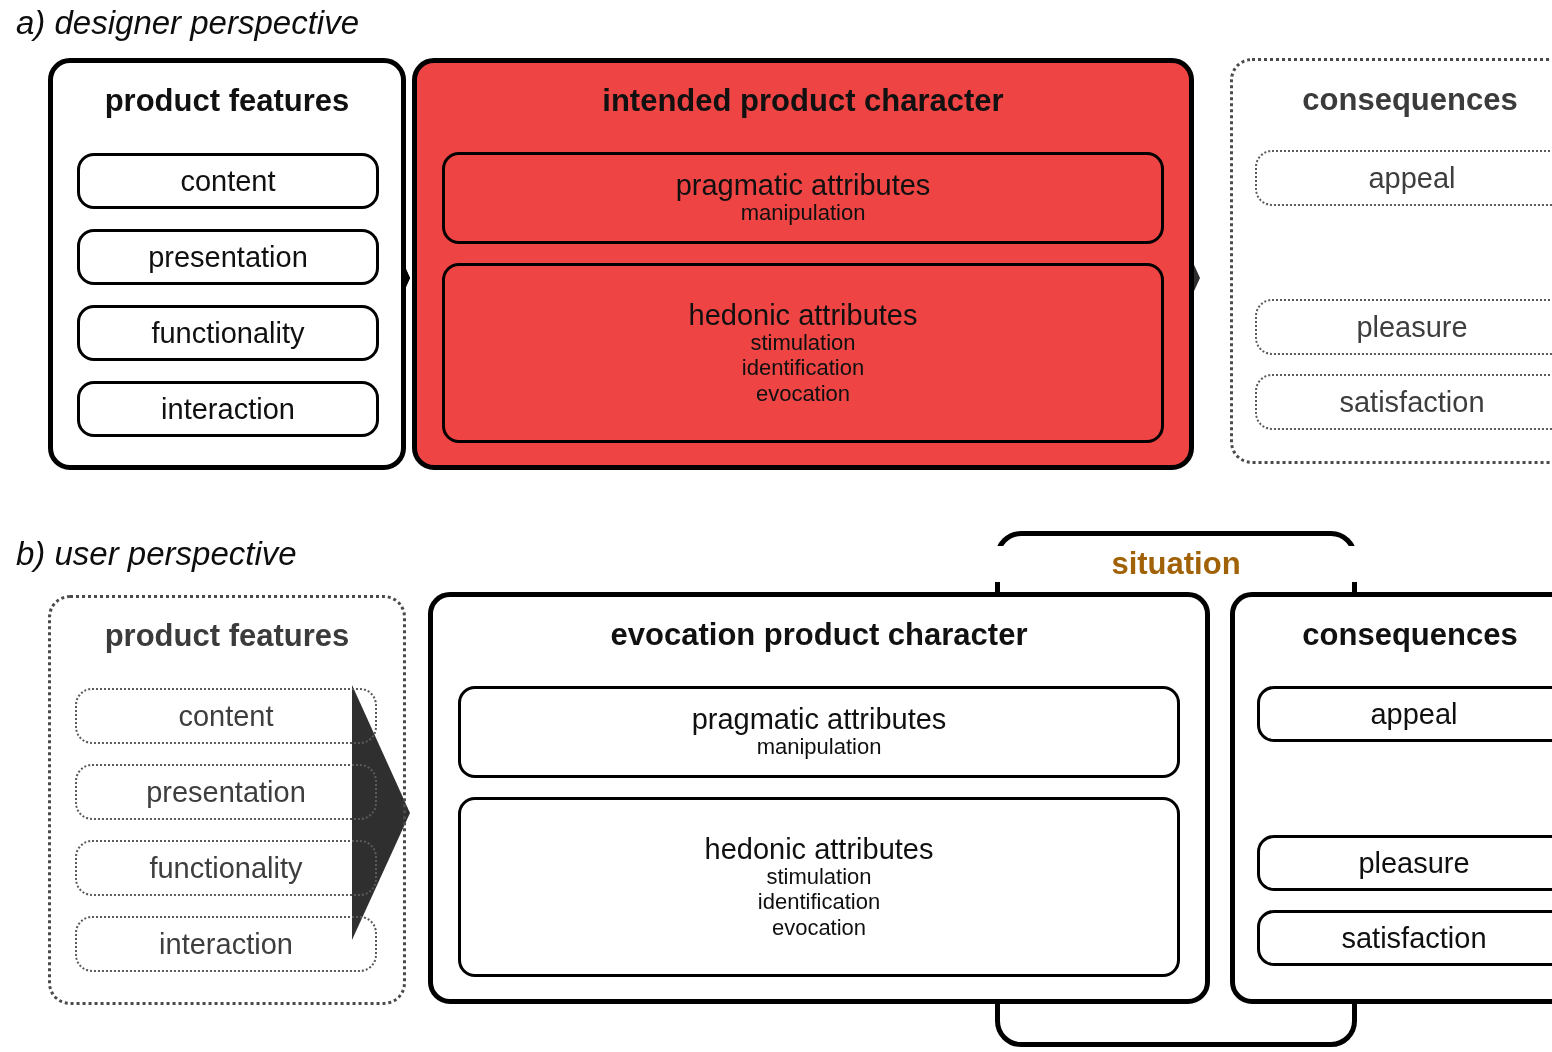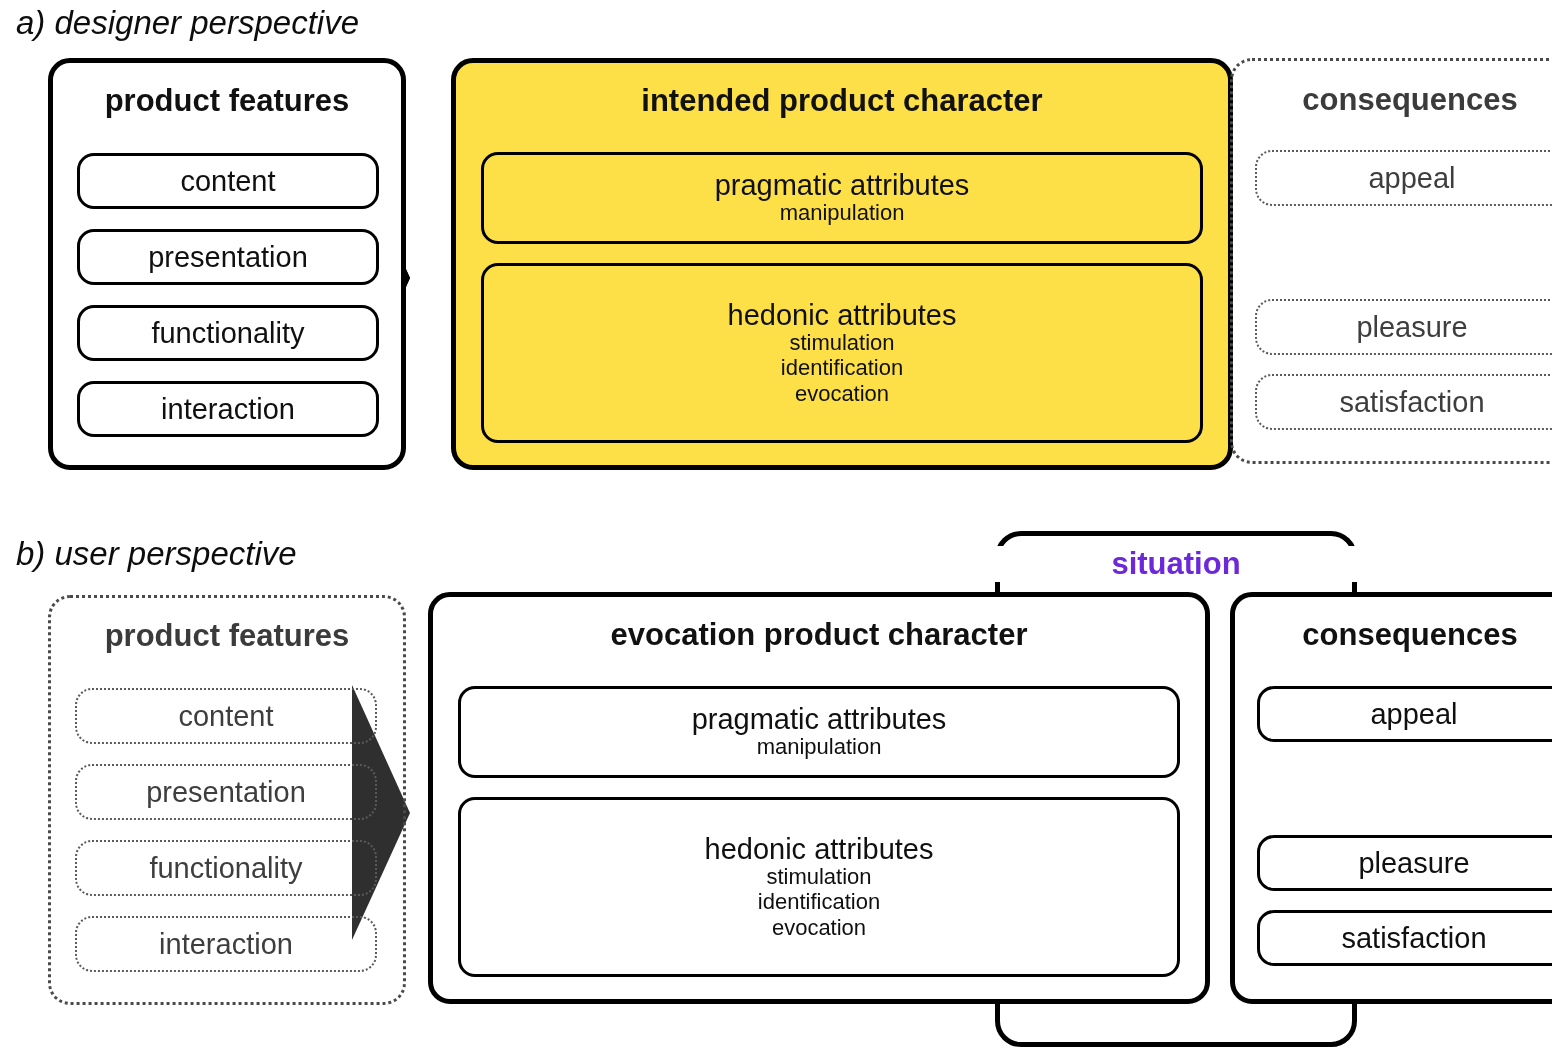--- a/index.html
+++ b/index.html
@@ -101,21 +101,21 @@
     box-sizing: border-box;
     border: 5px solid #000000;
     border-radius: 26px;
     background: transparent;
   }
   .situation-label {
     position: absolute;
     text-align: center;
     font-weight: bold;
     font-size: 31px;
-    color: #6d28d9;
+    color: #a16207;
     white-space: nowrap;
     background: #ffffff;
   }
 </style>
 </head>
 <body>
 
 <div id="canvas">
 
   <div class="section-title" style="left:16px; top:4px;">a) designer perspective</div>
@@ -143,21 +143,21 @@
       <span class="chip-label label-black">presentation</span>
     </div>
     <div class="chip chip-solid" style="left:24px; top:242px; width:302px; height:56px;">
       <span class="chip-label label-black">functionality</span>
     </div>
     <div class="chip chip-solid" style="left:24px; top:318px; width:302px; height:56px;">
       <span class="chip-label label-black">interaction</span>
     </div>
   </div>
 
-  <div class="panel panel-solid" style="left:407px; top:58px; width:782px; height:412px; z-index:2; background:#fde047;">
+  <div class="panel panel-solid" style="left:368px; top:58px; width:782px; height:412px; z-index:2; background:#ef4444;">
     <div class="panel-title title-black" style="top:20px;">intended product character</div>
 
     <div class="chip chip-solid" style="left:25px; top:89px; width:722px; height:92px;">
       <span class="chip-label label-black">pragmatic attributes</span>
       <span class="chip-sublabel">manipulation</span>
     </div>
 
     <div class="chip chip-solid" style="left:25px; top:200px; width:722px; height:180px;">
       <span class="chip-label label-black">hedonic attributes</span>
       <span class="chip-sublabel">stimulation</span>

